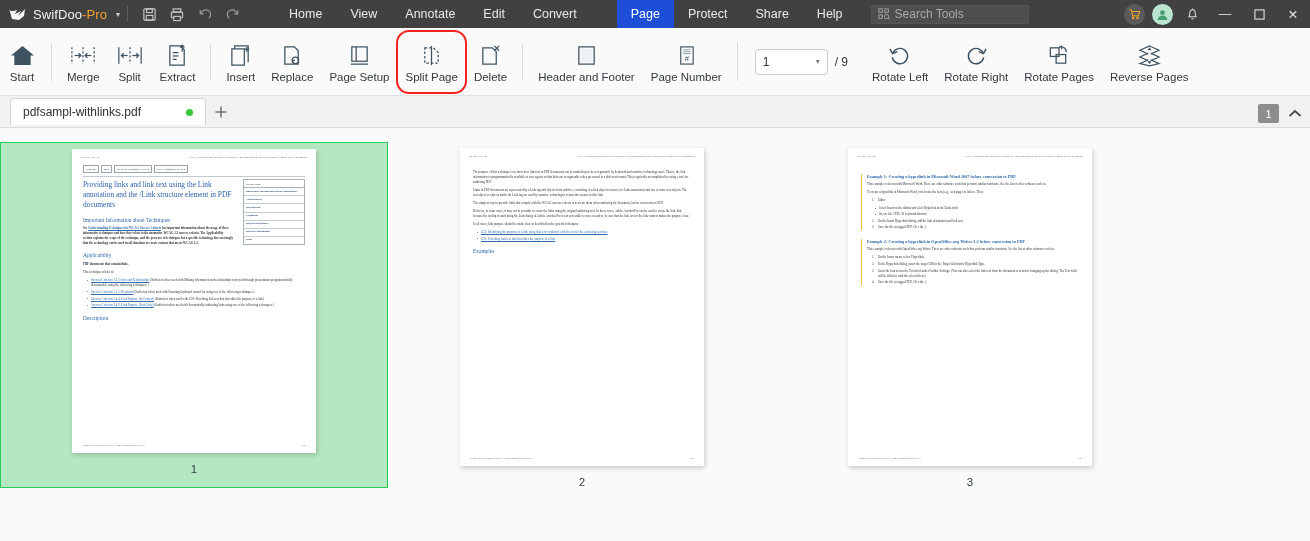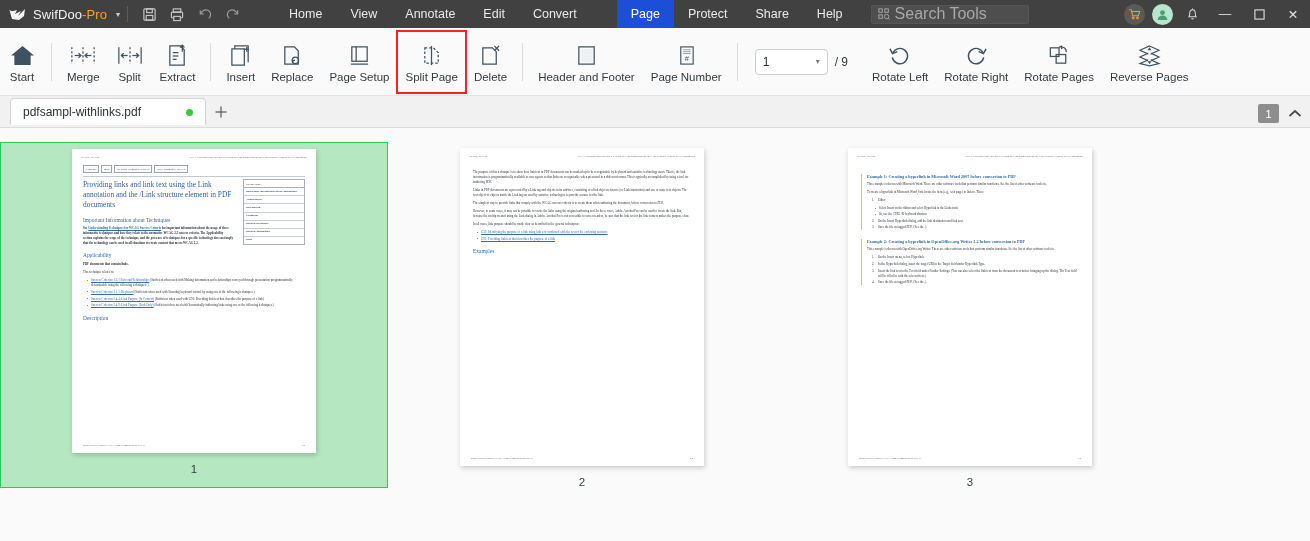--- a/index.html
+++ b/index.html
@@ -28,21 +28,21 @@
   .menu-item {
     height: 36px; padding: 0 14px; display: flex; align-items: center;
     font-size: 12.5px; color: #eaeaea; white-space: nowrap;
   }
   .menu-item.active { background: #1d4ed8; color: #fff; margin-left: 26px; }
   .search-box {
     margin-left: 14px; height: 19px; width: 158px; background: #4e4e4e;
     border: 1px solid #565656; border-radius: 2px; display: flex;
     align-items: center; gap: 5px; padding: 0 6px;
   }
-  .search-box span.ph { font-size: 16px; color: #a8a8a8; text-align: center; }
+  .search-box span.ph { font-size: 12px; color: #a8a8a8; text-align: center; }
   .tb-right { position: absolute; right: 0; top: 0; height: 28px; display: flex; align-items: center; }
   .circ-btn {
     width: 21px; height: 21px; border-radius: 50%; display: flex;
     align-items: center; justify-content: center; margin-right: 7px;
   }
   .cart { background: #5a5a5a; }
   .user { background: #b9e4cf; }
   .bell { width: 24px; display: flex; align-items: center; justify-content: center; color: #dcdcdc; margin-right: 4px; }
   .wbtn {
     width: 34px; height: 28px; display: flex; align-items: center;
@@ -55,21 +55,21 @@
     display: flex; align-items: center; position: relative;
   }
   .rb-item {
     height: 62px; min-width: 44px; display: flex; flex-direction: column;
     align-items: center; justify-content: center; gap: 5px;
     padding: 0 8px; color: #3e4f5c; position: relative;
   }
   .rb-icon { height: 27px; display: flex; align-items: flex-end; justify-content: center; }
   .rb-label { font-size: 11.5px; color: #333a40; white-space: nowrap; line-height: 1; }
   .rb-sep { width: 1px; height: 38px; background: #dcdcdc; margin: 0 7px; }
-  .rb-highlight { outline: 2.5px solid #f4231f; outline-offset: -1px; border-radius: 0; }
+  .rb-highlight { outline: 2.5px solid #f4231f; outline-offset: -1px; border-radius: 12px; }
   .pagebox {
     margin-left: 10px; display: flex; align-items: center; gap: 7px;
   }
   .page-input {
     width: 73px; height: 26px; background: #fff; border: 1px solid #cdcdcd;
     border-radius: 4px; display: flex; align-items: center;
     padding: 0 7px; justify-content: space-between;
   }
   .page-input .val { font-size: 12px; color: #2a3138; }
   .page-input .car { font-size: 8px; color: #7d7d7d; }

